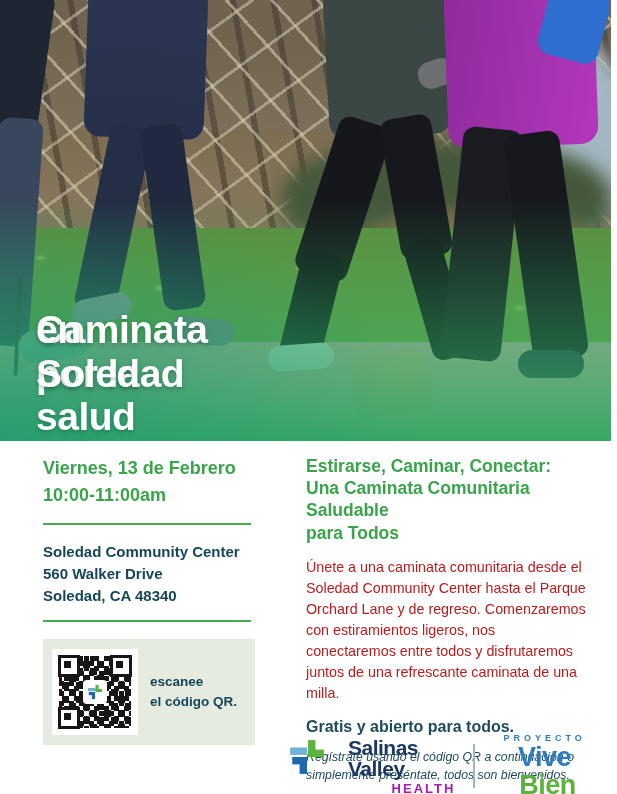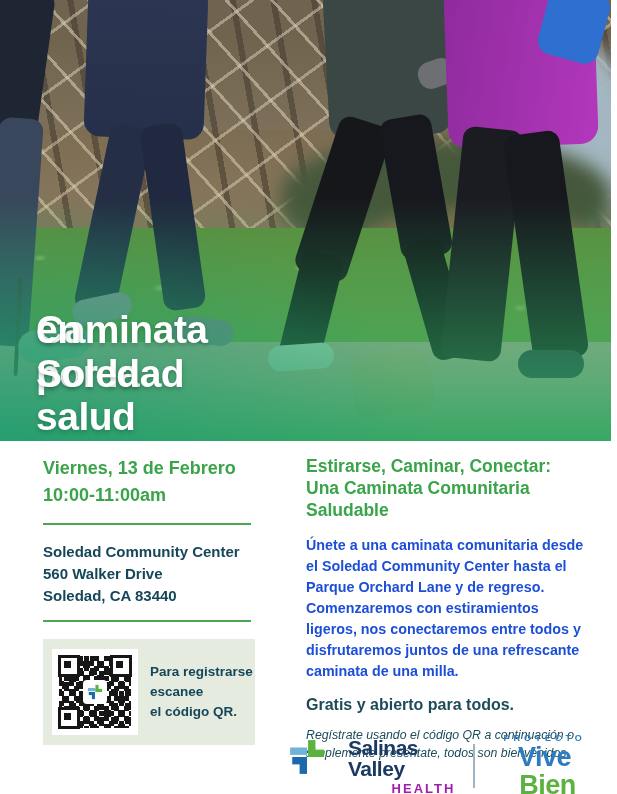--- a/index.html
+++ b/index.html
@@ -72,21 +72,21 @@
       conic-gradient(#161616 25%, rgba(0,0,0,0) 0 50%, #161616 0 75%, rgba(0,0,0,0) 0) 0 0/10px 10px,
       conic-gradient(#161616 25%, rgba(0,0,0,0) 0 50%, #161616 0 75%, rgba(0,0,0,0) 0) 3px 5px/14px 14px;}
   .finder{position:absolute;width:16px;height:16px;border:3px solid #161616;background:#ffffff;}
   .finder i{position:absolute;left:3px;top:3px;width:7px;height:7px;background:#161616;display:block;}
   .f-tl{left:6px;top:6px;} .f-tr{right:6px;top:6px;} .f-bl{left:6px;bottom:6px;}
   .qr-center{position:absolute;left:31px;top:31px;width:24px;height:24px;background:#ffffff;border-radius:4px;
     display:flex;align-items:center;justify-content:center;}
   .qr-caption{color:#15465a;font-weight:bold;font-size:13.5px;line-height:1.5;margin-left:12px;}
   .col-right{position:absolute;left:306px;top:14px;width:282px;}
   .detail-head{color:#3aa44a;font-weight:bold;font-size:17.5px;line-height:1.27;}
-  .body-text{color:#1d4ed8;font-size:14.3px;line-height:1.47;margin-top:13px;font-weight:bold;}
+  .body-text{color:#b91c1c;font-size:14.3px;line-height:1.47;margin-top:13px;}
   .free-line{color:#1d4b59;font-weight:bold;font-size:16px;margin-top:14px;}
   .note{color:#1d4b59;font-style:italic;font-size:12.3px;line-height:1.5;margin-top:12px;}
   .logos{position:absolute;left:288px;top:292px;width:310px;display:flex;align-items:center;}
   .svh{display:flex;align-items:flex-start;}
   .svh-text{margin-left:22px;}
   .svh-name{color:#1b3a63;font-weight:bold;font-size:21px;letter-spacing:-0.5px;line-height:1;}
   .svh-health{color:#a21caf;font-weight:bold;font-size:13px;letter-spacing:2px;text-align:right;line-height:1;margin-top:3px;}
   .logo-divider{width:2px;height:44px;background:#9fb4c4;margin:0 16px 0 18px;}
   .vivebien{text-align:center;}
   .proyecto{color:#2d7cc1;font-weight:bold;font-size:9px;letter-spacing:4px;}
@@ -145,21 +145,21 @@
 
     <div class="col-left">
       <div class="green-head">
         <div>Viernes, 13 de Febrero</div>
         <div>10:00-11:00am</div>
       </div>
       <hr class="rule">
       <div class="address">
         <div>Soledad Community Center</div>
         <div>560 Walker Drive</div>
-        <div>Soledad, CA 83440</div>
+        <div>Soledad, CA 48340</div>
       </div>
       <hr class="rule">
 
       <div class="qr-box">
         <div class="qr-img">
           <div class="qr-pattern"></div>
           <div class="finder f-tl">
               <i></i>
             </div>
           <div class="finder f-tr">
@@ -172,31 +172,31 @@
             <svg width="16" height="16" viewBox="0 0 36 36" aria-hidden="true">
               <rect x="19" y="2" width="7" height="16" fill="#5cb23e"></rect>
               <rect x="19" y="11" width="15" height="7" fill="#5cb23e"></rect>
               <rect x="2" y="9" width="16" height="7" fill="#6fb3d9"></rect>
               <rect x="11" y="18" width="7" height="16" fill="#1a6aad"></rect>
               <rect x="4" y="18" width="14" height="7" fill="#1a6aad"></rect>
             </svg>
           </div>
         </div>
         <div class="qr-caption">
-          <div>Para registrarse</div>
           <div>escanee</div>
           <div>el código QR.</div>
         </div>
       </div>
     </div>
 
     <div class="col-right">
       <div class="detail-head">
         <div>Estirarse, Caminar, Conectar:</div>
         <div>Una Caminata Comunitaria Saludable</div>
+        <div>para Todos</div>
       </div>
       <div class="body-text">Únete a una caminata comunitaria desde el Soledad Community Center hasta el Parque Orchard Lane y de regreso. Comenzaremos con estiramientos ligeros, nos conectaremos entre todos y disfrutaremos juntos de una refrescante caminata de una milla.</div>
       <div class="free-line">Gratis y abierto para todos.</div>
       <div class="note">Regístrate usando el código QR a continuación o simplemente preséntate, todos son bienvenidos.</div>
     </div>
 
     <div class="logos">
       <div class="svh">
         <span>
           <svg width="38" height="40" viewBox="0 0 36 36" aria-hidden="true">

